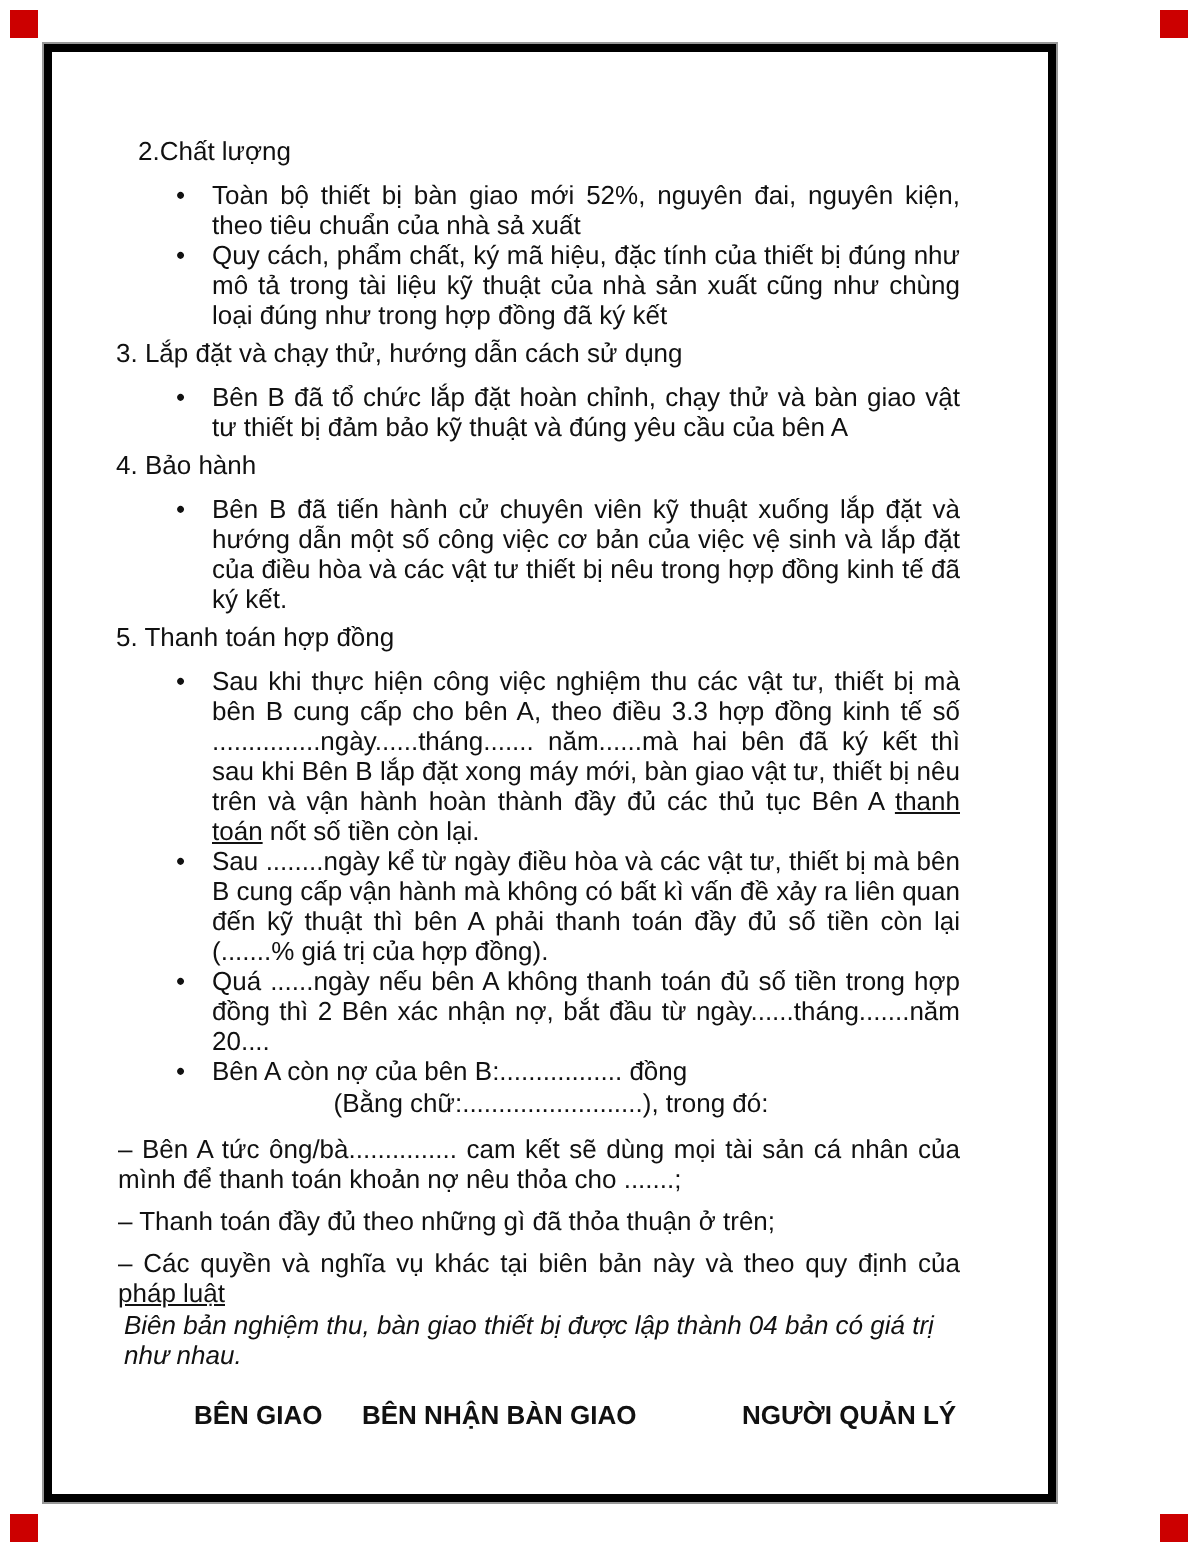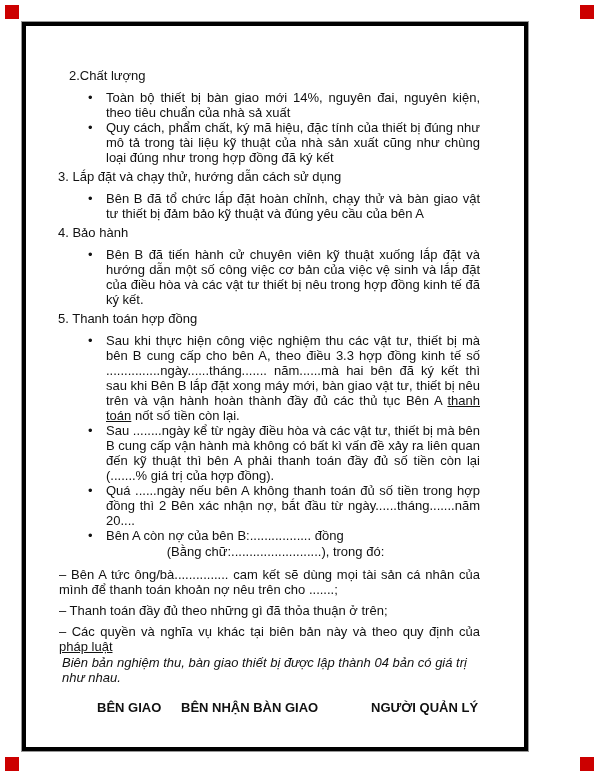--- a/index.html
+++ b/index.html
@@ -78,21 +78,21 @@
   <div class="corner tl" style="background: rgb(204, 0, 0);"></div>
   <div class="corner tr" style="background: rgb(204, 0, 0);"></div>
   <div class="corner bl" style="background: rgb(204, 0, 0);"></div>
   <div class="corner br" style="background: rgb(204, 0, 0);"></div>
 
   <div class="border-box">
     <div class="content">
 
       <div class="heading h-first">2.Chất lượng</div>
       <ul>
-        <li>Toàn bộ thiết bị bàn giao mới 14%, nguyên đai, nguyên kiện, theo tiêu chuẩn của nhà sả xuất</li>
+        <li>Toàn bộ thiết bị bàn giao mới 52%, nguyên đai, nguyên kiện, theo tiêu chuẩn của nhà sả xuất</li>
         <li>Quy cách, phẩm chất, ký mã hiệu, đặc tính của thiết bị đúng như mô tả trong tài liệu kỹ thuật của nhà sản xuất cũng như chùng loại đúng như trong hợp đồng đã ký kết</li>
       </ul>
 
       <div class="heading hnum">3. Lắp đặt và chạy thử, hướng dẫn cách sử dụng</div>
       <ul>
         <li>Bên B đã tổ chức lắp đặt hoàn chỉnh, chạy thử và bàn giao vật tư thiết bị đảm bảo kỹ thuật và đúng yêu cầu của bên A</li>
       </ul>
 
       <div class="heading hnum">4. Bảo hành</div>
       <ul>
@@ -103,21 +103,21 @@
       <ul>
         <li><span>Sau khi thực hiện công việc nghiệm thu các vật tư, thiết bị mà bên B cung cấp cho bên A, theo điều 3.3 hợp đồng kinh tế số ...............ngày......tháng....... năm......mà hai bên đã ký kết thì sau khi Bên B lắp đặt xong máy mới, bàn giao vật tư, thiết bị nêu trên và vận hành hoàn thành đầy đủ các thủ tục Bên A </span><span class="u">thanh toán</span><span> nốt số tiền còn lại.</span></li>
         <li>Sau ........ngày kể từ ngày điều hòa và các vật tư, thiết bị mà bên B cung cấp vận hành mà không có bất kì vấn đề xảy ra liên quan đến kỹ thuật thì bên A phải thanh toán đầy đủ số tiền còn lại (.......% giá trị của hợp đồng).</li>
         <li>Quá ......ngày nếu bên A không thanh toán đủ số tiền trong hợp đồng thì 2 Bên xác nhận nợ, bắt đầu từ ngày......tháng.......năm 20....</li>
         <li>Bên A còn nợ của bên B:................. đồng</li>
       </ul>
 
       <div class="bang-chu">(Bằng chữ:.........................), trong đó:</div>
 
 
-      <div class="dash dash-first">– Bên A tức ông/bà............... cam kết sẽ dùng mọi tài sản cá nhân của mình để thanh toán khoản nợ nêu trên cho .......;</div>
+      <div class="dash dash-first">– Bên A tức ông/bà............... cam kết sẽ dùng mọi tài sản cá nhân của mình để thanh toán khoản nợ nêu thỏa cho .......;</div>
       <div class="dash">– Thanh toán đầy đủ theo những gì đã thỏa thuận ở trên;</div>
       <div class="dash"><span>– Các quyền và nghĩa vụ khác tại biên bản này và theo quy định của </span><span class="u">pháp luật</span></div>
 
       <div class="note">Biên bản nghiệm thu, bàn giao thiết bị được lập thành 04 bản có giá trị như nhau.</div>
 
       <div class="sig-row">
         <span class="sig1">BÊN GIAO</span>
         <span class="sig2">BÊN NHẬN BÀN GIAO</span>
         <span class="sig3">NGƯỜI QUẢN LÝ</span>
       </div>

